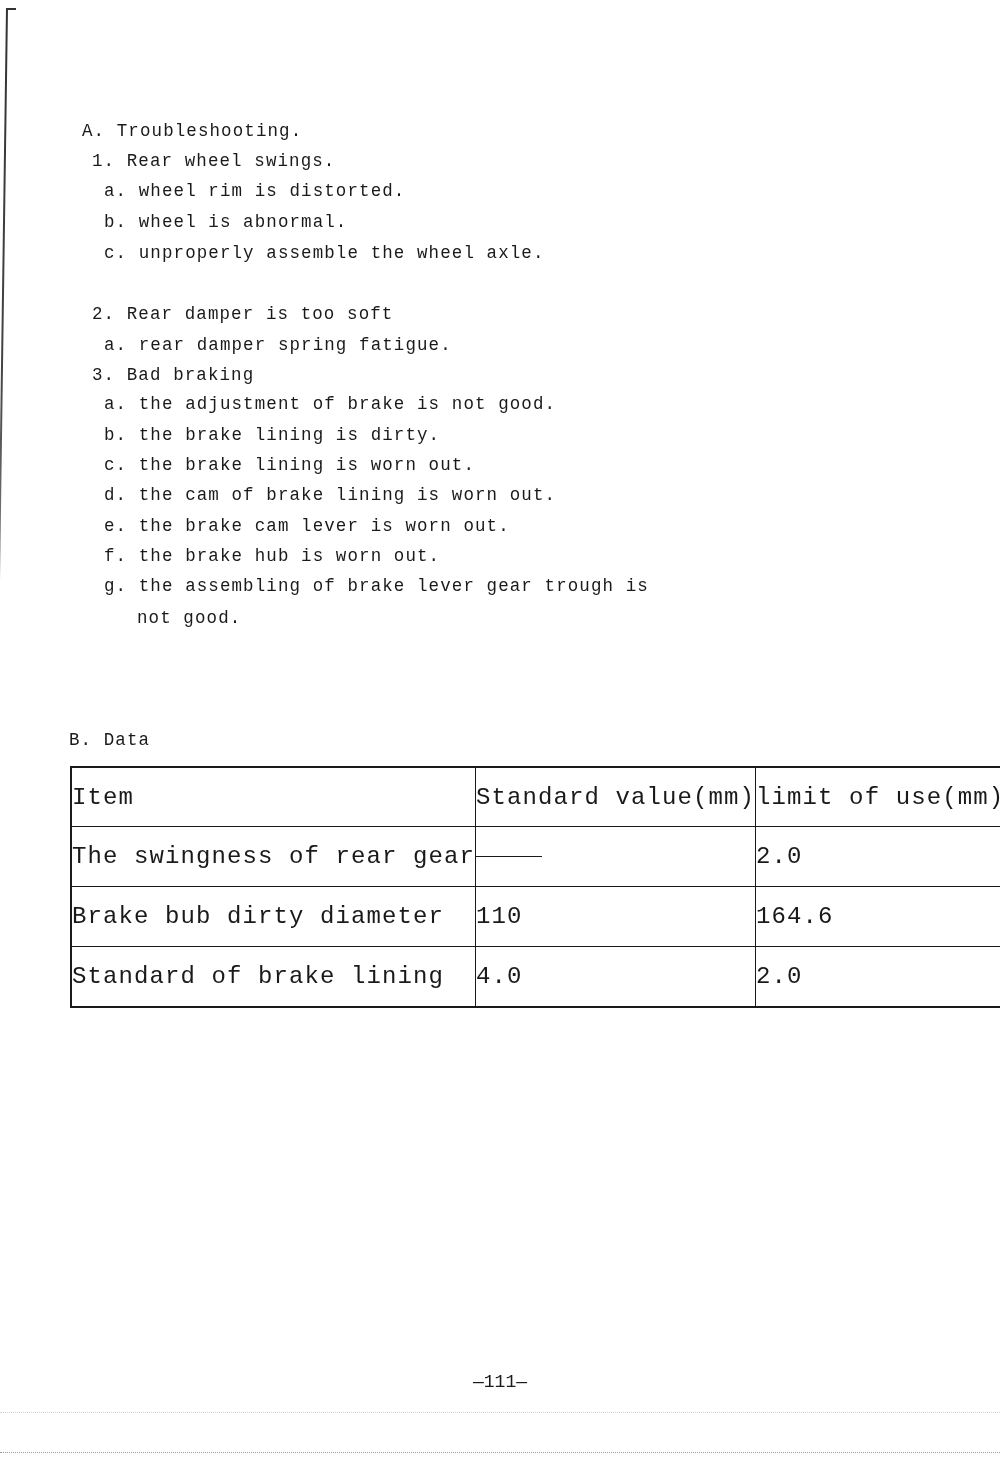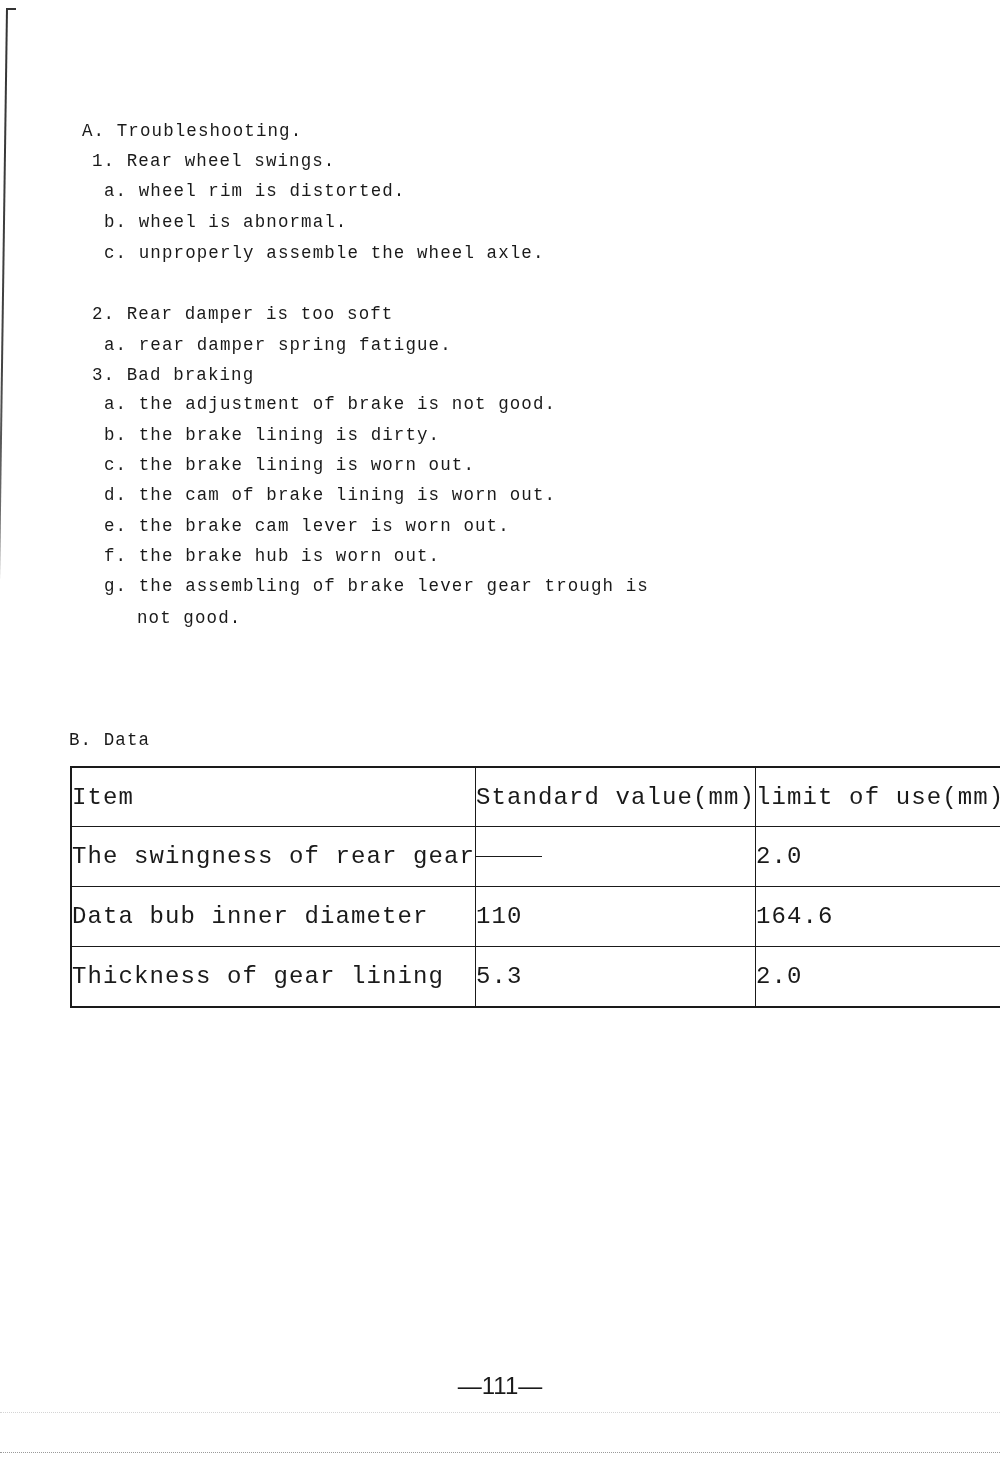--- a/index.html
+++ b/index.html
@@ -102,22 +102,22 @@
       width: 66px;
       border-top: 1.5px solid #1a1a1a;
       vertical-align: middle;
     }
     .page-number {
       position: absolute;
       left: 0;
       width: 1000px;
       top: 1372px;
       text-align: center;
-      font-family: Liberation Sans, sans-serif;
-      font-size: 24px;
+      font-family: Liberation Mono, monospace;
+      font-size: 18px;
       color: #1a1a1a;
     }
   </style>
 </head>
 <body>
 
 <div class="scan-edge"></div>
 <div class="scan-edge-top"></div>
 
 <div class="line" style="left:82px; top:120px;">A. Troubleshooting.</div>
@@ -150,27 +150,27 @@
       <th class="col-lim">limit of use(mm)</th>
     </tr>
   </thead>
   <tbody>
     <tr>
       <td class="cell-item">The swingness of rear gear</td>
       <td class="cell-num"><span class="dash"></span></td>
       <td class="cell-num">2.0</td>
     </tr>
     <tr>
-      <td class="cell-item">Data bub inner diameter</td>
+      <td class="cell-item">Brake bub dirty diameter</td>
       <td class="cell-num">110</td>
       <td class="cell-num">164.6</td>
     </tr>
     <tr>
-      <td class="cell-item">Thickness of gear lining</td>
-      <td class="cell-num">5.3</td>
+      <td class="cell-item">Standard of brake lining</td>
+      <td class="cell-num">4.0</td>
       <td class="cell-num">2.0</td>
     </tr>
   </tbody>
 </table>
 
 <div class="page-number">—111—</div>
 
 <div class="bottom-rule-2"></div>
 <div class="bottom-rule"></div>
 

